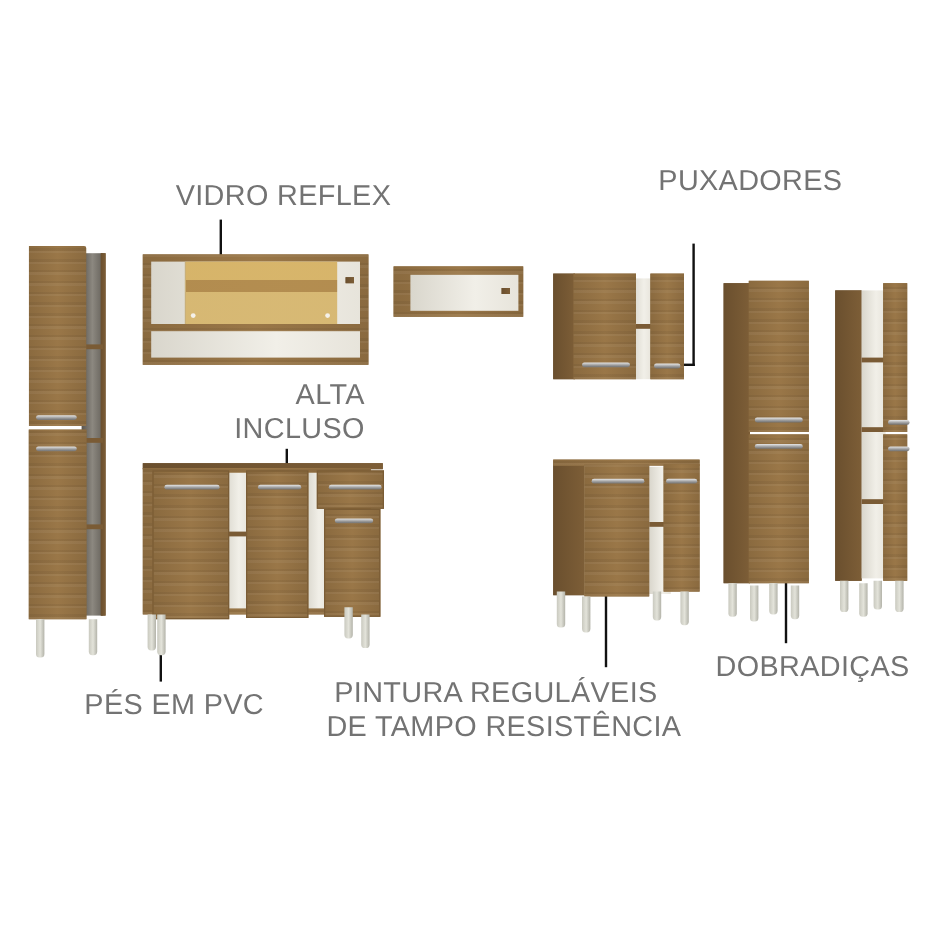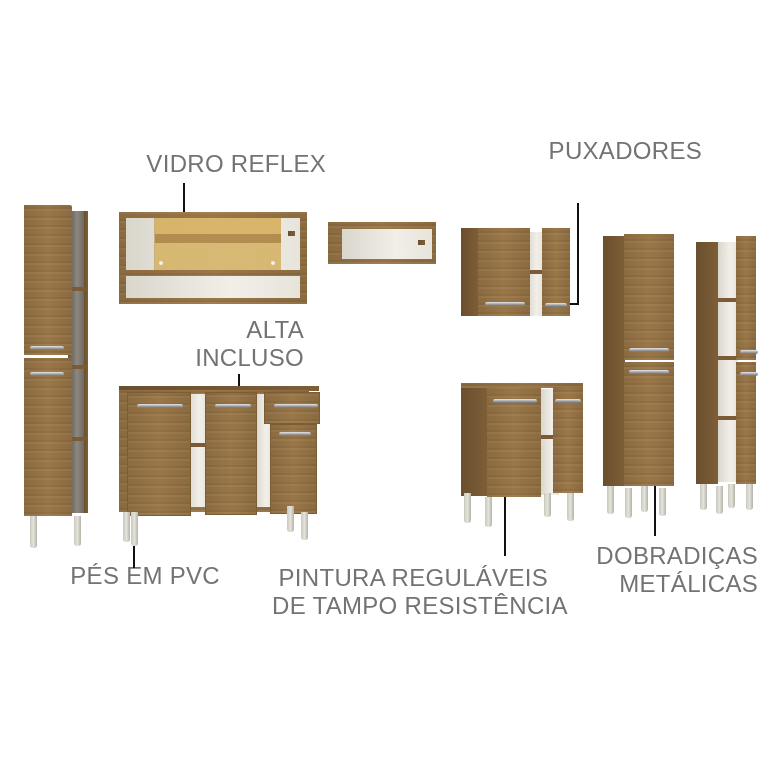--- a/index.html
+++ b/index.html
@@ -39,34 +39,33 @@
   </div>
   <div class="leader" style="left:577px; top:203px; width:2px; height:102px;"></div>
   <div class="leader" style="left:553px; top:303px; width:26px; height:2px;"></div>
 
   <div class="label" style="left:180px; top:316px; width:124px;">
     <div>ALTA</div>
     <div>INCLUSO</div>
   </div>
   <div class="leader" style="left:238px; top:374px; width:2px; height:16px;"></div>
 
-  <div class="label" style="left:50px; top:562px; width:170px;">
+  <div class="label" style="left:50px; top:574px; width:170px;">
     <div>PÉS EM PVC</div>
   </div>
   <div class="leader" style="left:133px; top:540px; width:2px; height:28px;"></div>
 
   <div class="label" style="left:272px; top:564px; width:276px;">
     <div>PINTURA REGULÁVEIS</div>
     <div>DE TAMPO RESISTÊNCIA</div>
   </div>
   <div class="leader" style="left:504px; top:492px; width:2px; height:64px;"></div>
 
   <div class="label" style="left:572px; top:542px; width:186px;">
     <div>DOBRADIÇAS</div>
-    <div>METÁLICAS</div>
   </div>
   <div class="leader" style="left:654px; top:484px; width:2px; height:52px;"></div>
 
   <div class="piece" style="left:24px; top:205px; width:66px; height:345px;">
     <div class="abs interior-dark" style="left:44px; top:6px; width:18px; height:302px;"></div>
     <div class="abs wood-dark" style="left:60px; top:6px; width:4px; height:302px;"></div>
     <div class="shelf" style="left:44px; top:82px; width:18px;"></div>
     <div class="shelf" style="left:44px; top:160px; width:18px;"></div>
     <div class="shelf" style="left:44px; top:232px; width:18px;"></div>
     <div class="abs wood" style="left:0; top:0; width:48px; height:150px; border-top-right-radius:2px;"></div>

